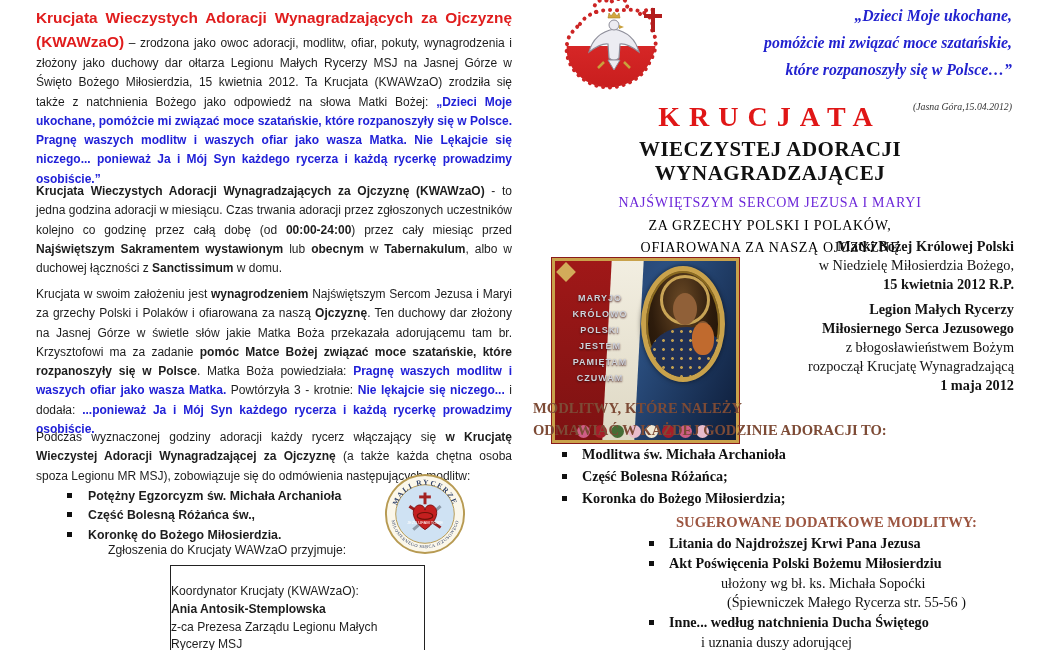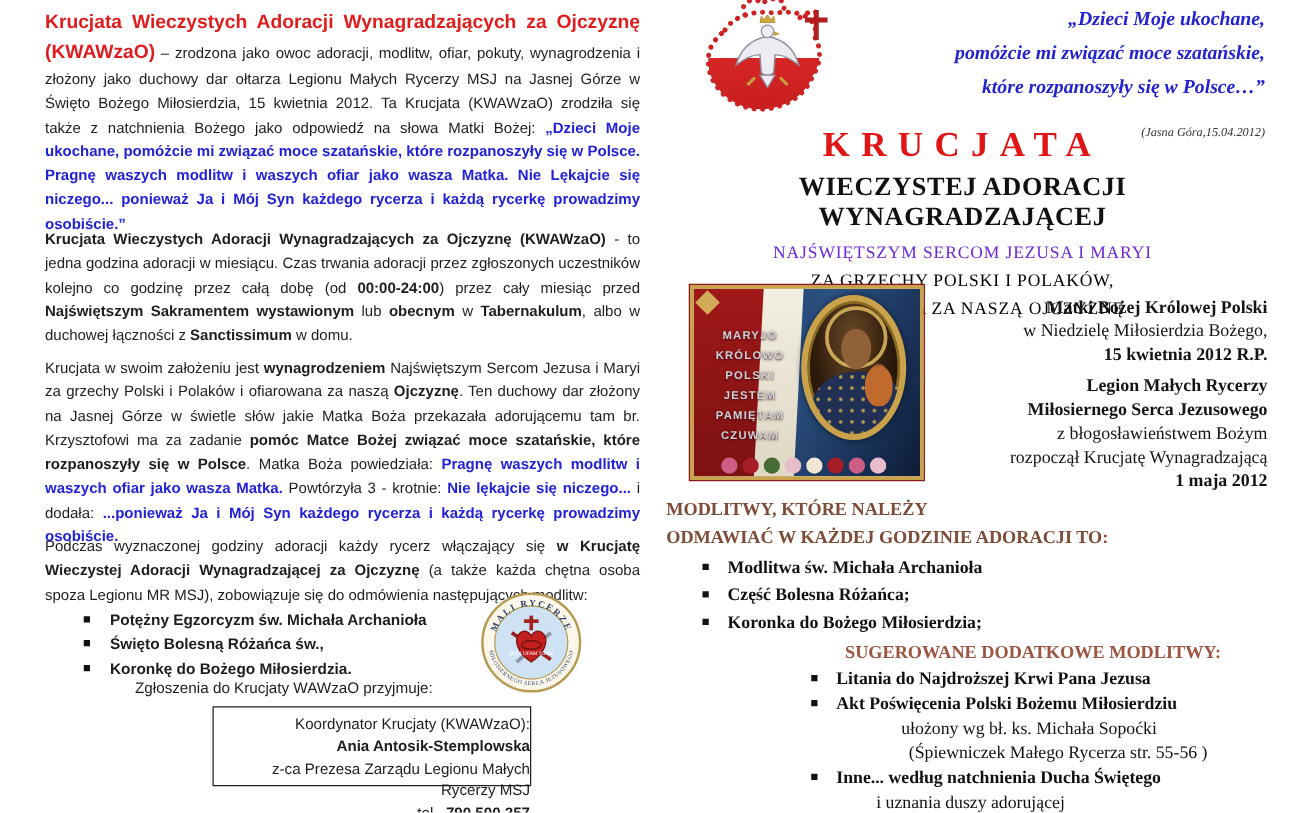--- a/index.html
+++ b/index.html
@@ -13,39 +13,39 @@
   #p1{top:6px} #p2{top:182px} #p3{top:285px} #p4{top:428px}
   .t-title{color:#e01d1d;font-weight:bold;font-size:15.4px;line-height:24px}
   .b{font-weight:bold}
   .blue{color:#2121d8;font-weight:bold}
 
   .lbullets{position:absolute;left:67px;top:487px}
   .lbullets .row{font-weight:bold;font-size:12.3px;line-height:19.4px}
   .sq{display:inline-block;width:5px;height:5px;background:#111;margin-right:16px;vertical-align:2px}
 
   .signup{position:absolute;left:108px;top:543px;font-size:12.2px}
-  .cbox{position:absolute;left:170px;top:565px;width:255px;height:64px;border:1.5px solid #222;
-        text-align:right;padding-top:5px;font-size:12.1px;line-height:17.8px}
+  .cbox{position:absolute;left:170px;top:565px;width:255px;height:86px;border:1.5px solid #222;
+        text-align:left;padding-top:17px;font-size:12.1px;line-height:17.8px}
   .seal{position:absolute;left:384px;top:472px;width:82px;height:84px}
   .map{position:absolute;left:552px;top:0;width:126px;height:100px}
 
   .quote{position:absolute;right:25px;top:2px;text-align:right;color:#2222cf;
          font-family:"Liberation Serif",serif;font-weight:bold;font-style:italic;
          font-size:15.8px;line-height:27px}
   .quote .attr{font-size:9.8px;font-weight:normal;color:#333;line-height:14px;margin-top:17px}
 
   .rheader{position:absolute;left:524px;top:102px;width:492px;text-align:center;
            font-family:"Liberation Serif",serif}
   .rtitle{color:#e01616;font-weight:bold;font-size:28px;letter-spacing:9px;line-height:30px}
   .rsub{color:#111;font-weight:bold;font-size:21px;line-height:24px;margin-top:5px;letter-spacing:.5px}
   .rline{font-size:14px;line-height:18.5px;letter-spacing:.7px;margin-top:4px;color:#6d28d9}
   .rline.first{margin-top:9px}
   .rline.red{color:#000000}
 
-  .madonna{position:absolute;left:552px;top:228px;width:187px;height:156px;
+  .madonna{position:absolute;left:552px;top:258px;width:187px;height:185px;
            border:3px solid #c9a24b;outline:1px solid #8a1a1a;overflow:hidden;
            background:linear-gradient(115deg,#1c3058 0%,#2c5183 45%,#0d1c38 100%)}
   .m-red{position:absolute;left:0;top:0;width:58px;height:100%;
          background:linear-gradient(#a01818,#7d1212)}
   .m-band{position:absolute;left:52px;top:0;width:32px;height:100%;
           background:linear-gradient(#f2eee1,#ded8c4);transform:skewX(-3deg)}
   .m-words{position:absolute;left:2px;top:32px;width:86px;text-align:center}
   .m-words div{font-size:9px;font-weight:bold;letter-spacing:1px;color:#cdd2da;
                text-shadow:0 1px 2px #3a0d0d;margin-bottom:6px}
   .m-oval{position:absolute;left:86px;top:5px;width:84px;height:116px;border-radius:50%;
@@ -90,21 +90,21 @@
 <p class="p" id="p1"><span class="t-title">Krucjata Wieczystych Adoracji Wynagradzających za Ojczyznę (KWAWzaO)</span><span> – zrodzona jako owoc adoracji, modlitw, ofiar, pokuty, wynagrodzenia i złożony jako duchowy dar ołtarza Legionu Małych Rycerzy MSJ na Jasnej Górze w Święto Bożego Miłosierdzia, 15 kwietnia 2012. Ta Krucjata (KWAWzaO) zrodziła się także z natchnienia Bożego jako odpowiedź na słowa Matki Bożej: </span><span class="blue">„Dzieci Moje ukochane, pomóżcie mi związać moce szatańskie, które rozpanoszyły się w Polsce. Pragnę waszych modlitw i waszych ofiar jako wasza Matka. Nie Lękajcie się niczego... ponieważ Ja i Mój Syn każdego rycerza i każdą rycerkę prowadzimy osobiście.”</span></p>
 
 <p class="p" id="p2"><span class="b">Krucjata Wieczystych Adoracji Wynagradzających za Ojczyznę (KWAWzaO)</span><span> - to jedna godzina adoracji w miesiącu.  Czas trwania adoracji przez zgłoszonych uczestników kolejno co godzinę przez całą dobę (od </span><span class="b">00:00-24:00</span><span>) przez cały miesiąc przed </span><span class="b">Najświętszym Sakramentem wystawionym</span><span> lub </span><span class="b">obecnym</span><span> w </span><span class="b">Tabernakulum</span><span>, albo w duchowej łączności z </span><span class="b">Sanctissimum</span><span> w domu.</span></p>
 
 <p class="p" id="p3"><span>Krucjata w swoim założeniu jest </span><span class="b">wynagrodzeniem</span><span> Najświętszym Sercom Jezusa i Maryi za grzechy Polski i Polaków i ofiarowana za naszą </span><span class="b">Ojczyznę</span><span>. Ten duchowy dar złożony na Jasnej Górze w świetle słów jakie Matka Boża przekazała adorującemu tam br. Krzysztofowi ma za zadanie </span><span class="b">pomóc Matce Bożej związać moce szatańskie, które rozpanoszyły się w Polsce</span><span>. Matka Boża powiedziała: </span><span class="blue">Pragnę waszych modlitw i waszych ofiar jako wasza Matka.</span><span> Powtórzyła 3 - krotnie: </span><span class="blue">Nie lękajcie się niczego...</span><span> i dodała: </span><span class="blue">...ponieważ Ja i Mój Syn każdego rycerza i każdą rycerkę prowadzimy osobiście.</span></p>
 
 <p class="p" id="p4"><span>Podczas wyznaczonej godziny adoracji każdy rycerz włączający się </span><span class="b">w Krucjatę Wieczystej Adoracji Wynagradzającej za Ojczyznę</span><span>  (a także każda chętna osoba spoza Legionu MR MSJ), zobowiązuje się do odmówienia następujących modlitw:</span></p>
 
 <div class="lbullets">
   <div class="row"><span class="sq"></span><span>Potężny Egzorcyzm św. Michała Archanioła</span></div>
-  <div class="row"><span class="sq"></span><span>Święto Bolesną Różańca św.,</span></div>
+  <div class="row"><span class="sq"></span><span>Część Bolesną Różańca św.,</span></div>
   <div class="row"><span class="sq"></span><span>Koronkę do Bożego Miłosierdzia.</span></div>
 </div>
 
 <div class="signup">Zgłoszenia do Krucjaty WAWzaO przyjmuje:</div>
 
 <div class="cbox">
   <div>Koordynator Krucjaty (KWAWzaO):</div>
   <div class="b">Ania Antosik-Stemplowska</div>
   <div>z-ca Prezesa Zarządu Legionu Małych Rycerzy MSJ</div>
   <div><span>tel.</span>&nbsp; <span class="b">790 500 257</span></div>

